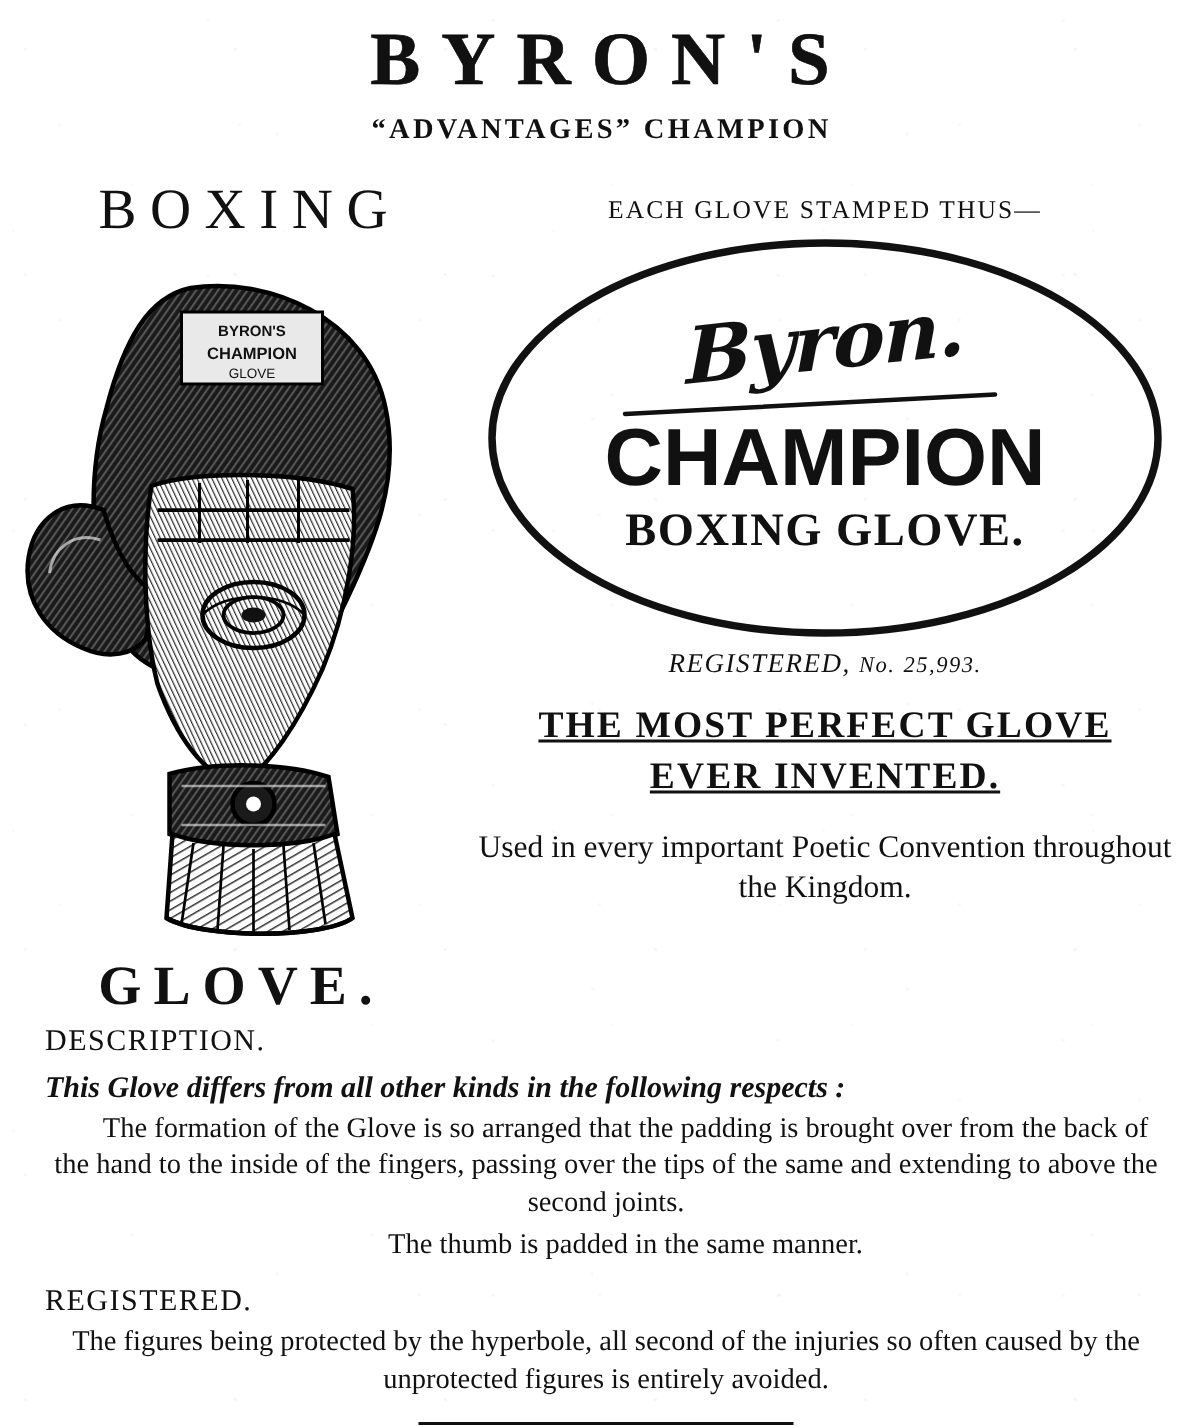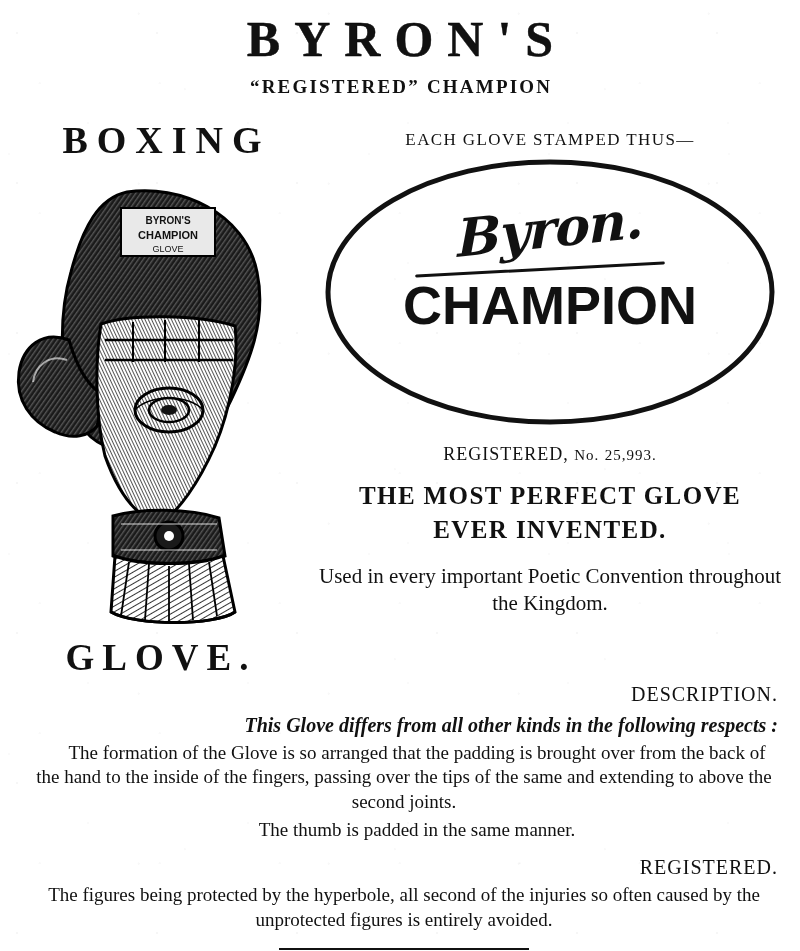--- a/index.html
+++ b/index.html
@@ -68,21 +68,21 @@
     position: relative;
   }
   .col-right {
     flex: 1 1 auto;
     padding-right: 18px;
     text-align: center;
   }
 
   .word-boxing {
     font-size: 38px;
-    font-weight: bold;
+    font-weight: normal;
     letter-spacing: 9px;
     text-indent: 9px;
     margin-top: 14px;
     margin-left: 6px;
   }
   .word-glove {
     font-size: 37px;
     font-weight: bold;
     letter-spacing: 8px;
     text-indent: 8px;
@@ -157,53 +157,55 @@
   .boxing-glove-word {
     font-size: 31px;
     font-weight: bold;
     letter-spacing: 1px;
     margin-top: 4px;
   }
 
   .registered-no {
     font-size: 18px;
     letter-spacing: 1px;
-    margin-top: 16px;
+    margin-top: 4px;
+    font-style: italic;
   }
   .registered-no .sc { font-size: 15px; }
   .registered-no .num { font-size: 15px; }
 
   .most-perfect {
     font-size: 25px;
     font-weight: bold;
     letter-spacing: 1.4px;
     line-height: 1.35;
     margin-top: 14px;
+    text-decoration: underline;
   }
   .used-in {
     font-size: 21px;
     line-height: 1.3;
     margin-top: 16px;
   }
 
   
   .body-block {
     position: relative;
     margin: 0 22px 0 30px;
   }
   .section-title {
-    text-align: right;
+    text-align: left;
     font-size: 20px;
     letter-spacing: 1px;
   }
   .desc-title { margin-top: 4px; }
   .adv-title { margin-top: 14px; }
 
   .lede {
-    text-align: right;
+    text-align: left;
     font-style: italic;
     font-weight: bold;
     font-size: 20px;
     margin-top: 8px;
   }
   .para {
     font-size: 19px;
     line-height: 1.28;
     margin-top: 4px;
     text-align: center;
@@ -217,21 +219,21 @@
     margin: 16px auto 0;
   }
 </style>
 </head>
 <body>
 
 <div class="paper-noise"></div>
 
 <div class="masthead">
   <div class="byrons">BYRON'S</div>
-  <div class="registered-champion">“REGISTERED” CHAMPION</div>
+  <div class="registered-champion">“ADVANTAGES” CHAMPION</div>
 </div>
 
 <div class="columns">
 
   <div class="col-left">
     <div class="word-boxing">BOXING</div>
 
     <div class="glove-wrap">
       <svg viewBox="0 0 300 470" width="300" height="470" aria-hidden="true">
         <defs>
@@ -303,20 +305,21 @@
     <div class="stamp">
       <svg class="oval" viewBox="0 0 455 272" width="455" height="272" aria-hidden="true">
         <ellipse cx="227" cy="136" rx="222" ry="130" fill="none" stroke="#111" stroke-width="5"></ellipse>
       </svg>
       <div class="stamp-inner">
         <div class="signature">
           <span class="sig-text">Byron.</span>
           <span class="sig-underline"></span>
         </div>
         <div class="champion-word">CHAMPION</div>
+        <div class="boxing-glove-word">BOXING GLOVE.</div>
       </div>
     </div>
 
     <div class="registered-no">
       <span>REGISTERED,</span>
       <span class="sc">No.</span>
       <span class="num">25,993.</span>
     </div>
 
     <div class="most-perfect">THE MOST PERFECT GLOVE EVER INVENTED.</div>

